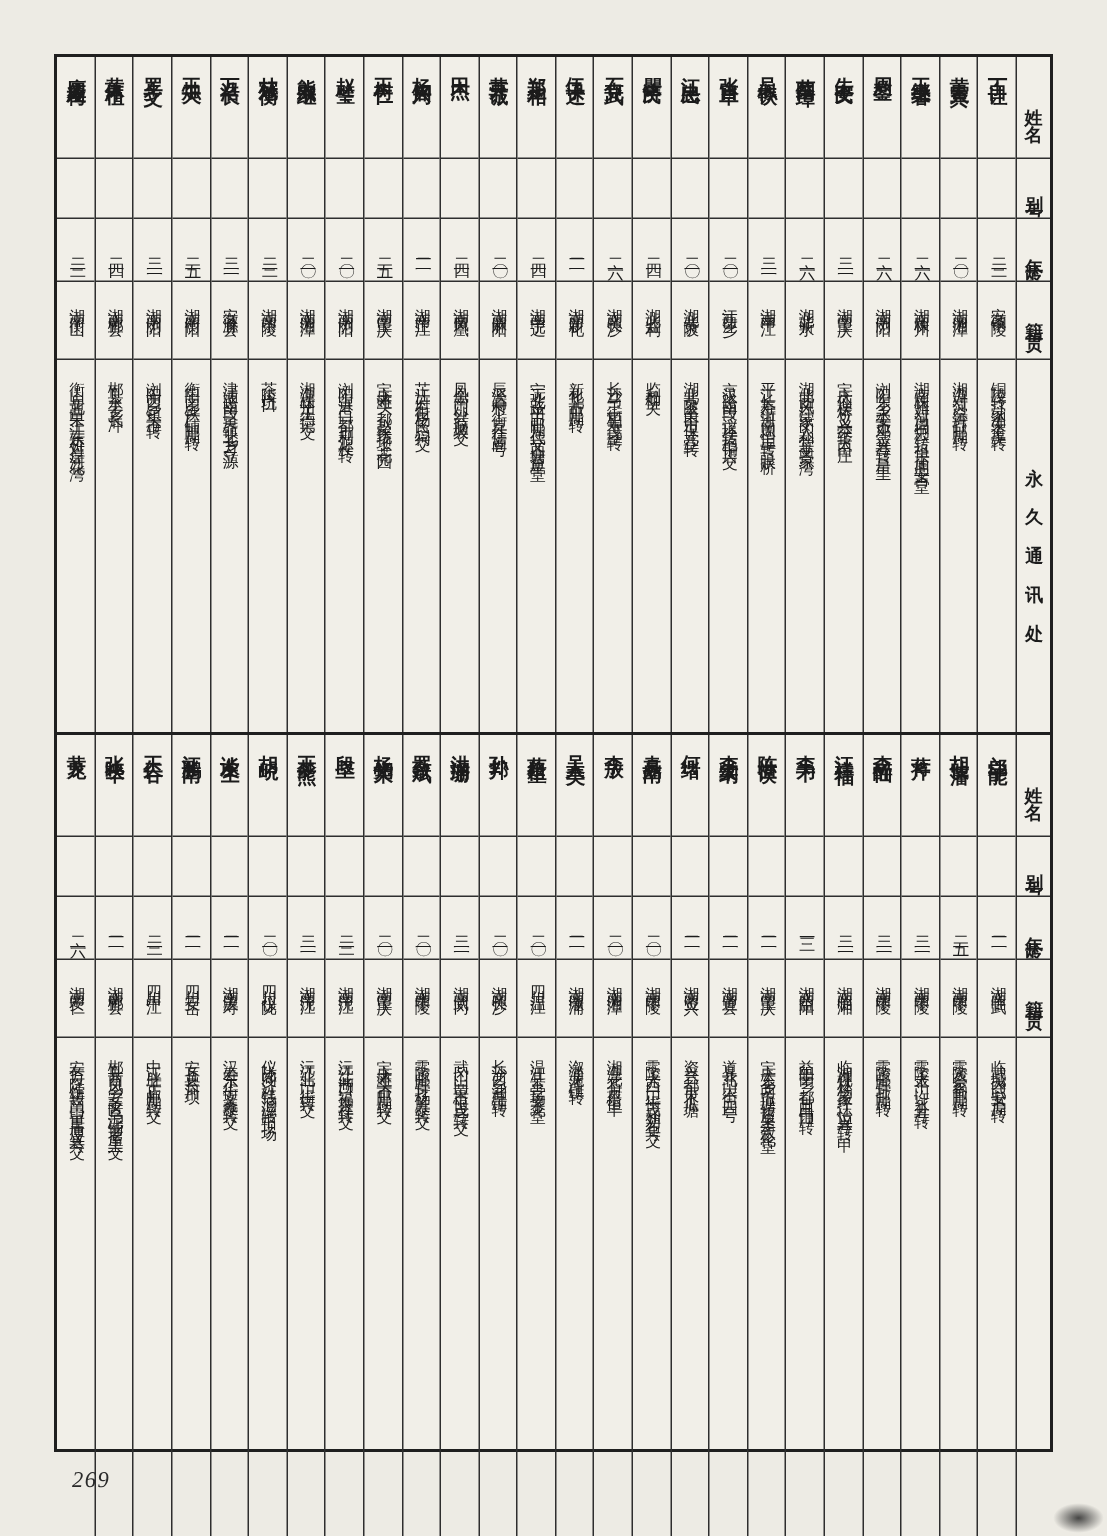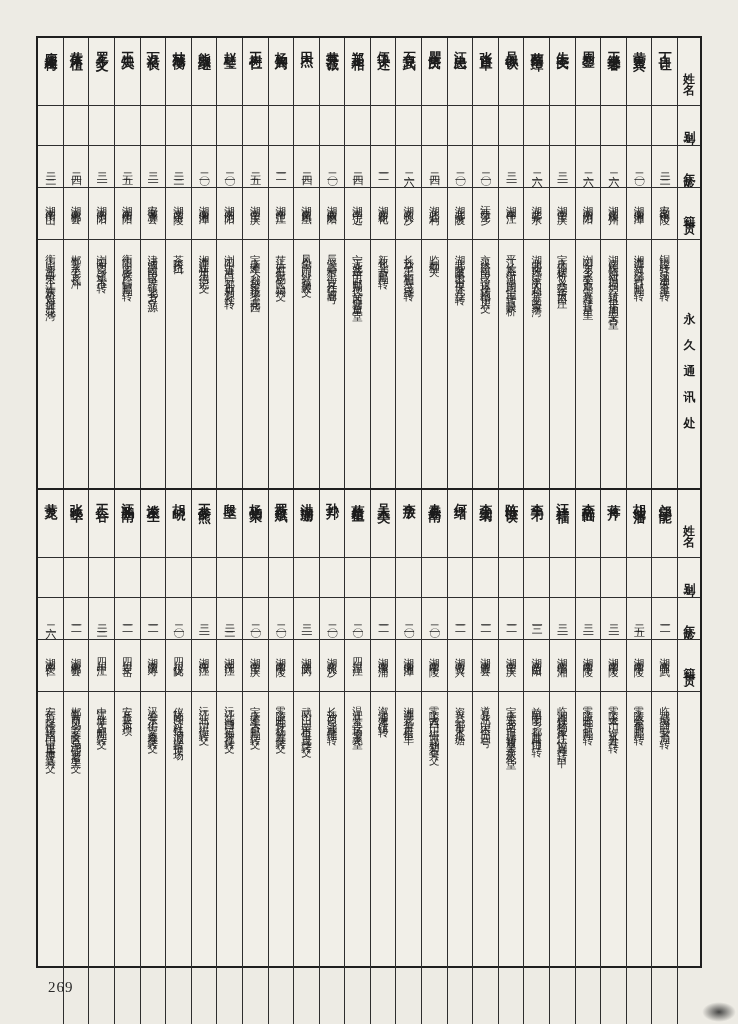--- a/index.html
+++ b/index.html
@@ -48,21 +48,21 @@
   
   .header-col .cell { align-items: center; }
   .header-col .vtext { font-size: 12px; font-weight: bold; height: auto; }
   .header-col .name .vtext    { font-size: 12px; letter-spacing: 10px; line-height: 12px; }
   .header-col .alias .vtext   { letter-spacing: 5px; }
   .header-col .age .vtext     { letter-spacing: 5px; }
   .header-col .origin .vtext  { letter-spacing: 8px; }
   .header-col .address .vtext { letter-spacing: 26px; }
   .page-number {
     position: absolute; left: 48px; top: 979px;
-    font-size: 15px; color: #2a2a2a;
+    font-size: 15px; font-style: italic; color: #2a2a2a;
     letter-spacing: 1px;
   }
   .smudge {
     position: absolute; right: 2px; bottom: 2px; width: 34px; height: 20px;
     background: radial-gradient(ellipse at center, rgba(40,40,40,.85), rgba(40,40,40,0) 70%);
   }
 </style>
 </head>
 <body>
 

